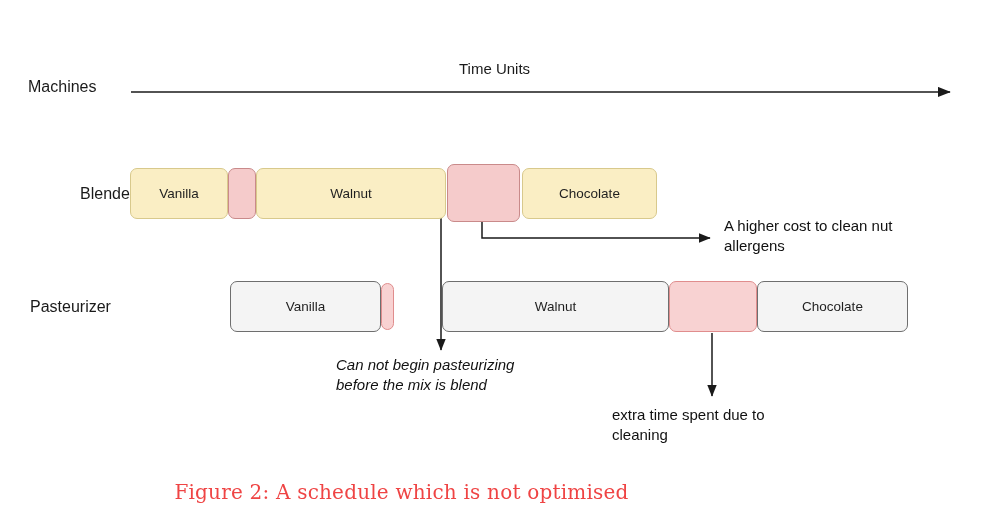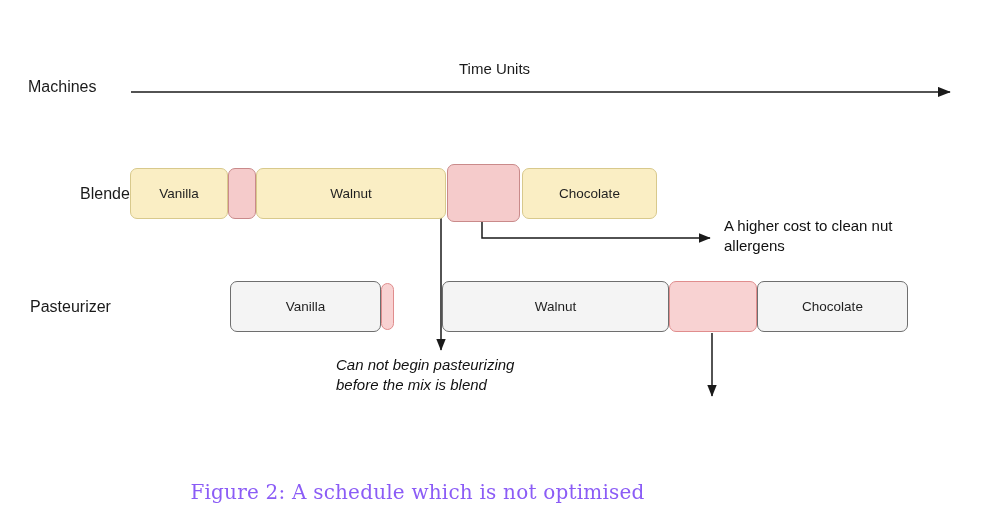--- a/index.html
+++ b/index.html
@@ -89,27 +89,27 @@
   }
   .anno-clean {
     left: 612px;
     top: 405px;
     width: 200px;
   }
 
   
   .caption {
     position: absolute;
-    left: 16px;
+    left: 0;
     top: 480px;
     width: 803px;
     text-align: center;
     font-family: "DejaVu Serif", "Liberation Serif", serif;
     font-size: 20px;
-    color: #8b5cf6;
+    color: #ef4444;
     letter-spacing: 0.2px;
   }
 </style>
 </head>
 <body>
 
 <div id="stage">
 
   <svg class="layer" viewBox="0 0 990 531" xmlns="http://www.w3.org/2000/svg">
     <defs>
@@ -164,16 +164,17 @@
   <div class="bar pink-g" style="left:669px; top:281px; width:88px; height:51px;"></div>
 
   <div class="bar grey" style="left:757px; top:281px; width:151px; height:51px;">
     <span>Chocolate</span>
   </div>
 
   <div class="anno anno-right">A higher cost to clean nut allergens</div>
 
   <div class="anno anno-blend">Can not begin pasteurizing before the mix is blend</div>
 
+  <div class="anno anno-clean">extra time spent due to cleaning</div>
 
   <div class="caption">Figure 2: A schedule which is not optimised</div>
 
 </div>
 
 </body></html>

